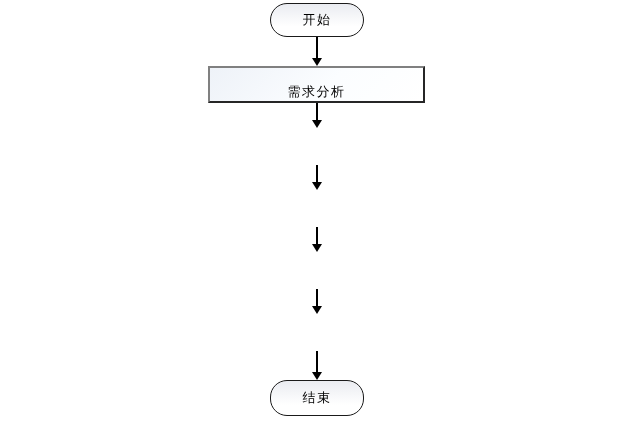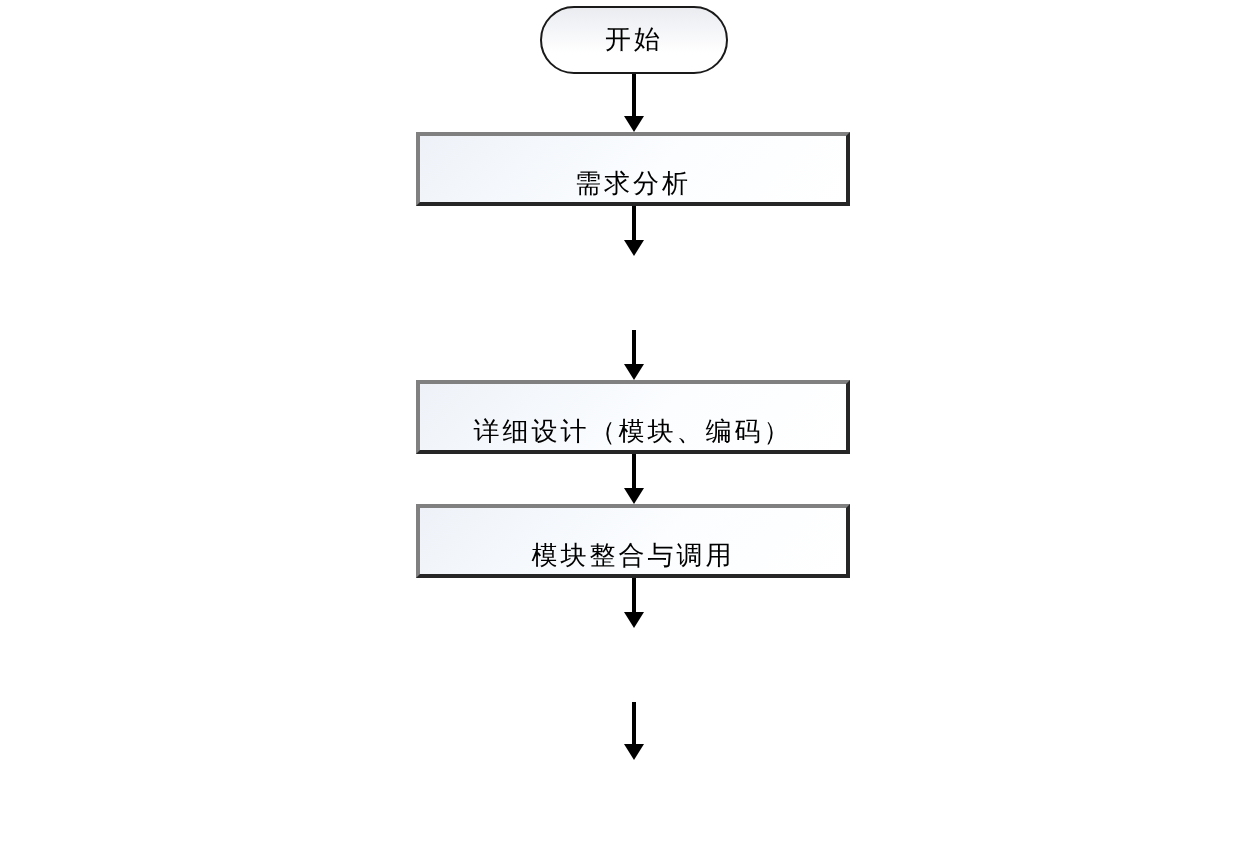--- a/index.html
+++ b/index.html
@@ -75,38 +75,35 @@
     <i class="shaft"></i>
     <i class="head"></i>
   </div>
 
 
   <div class="arrow" style="left:311px; top:165px; height:25px;">
     <i class="shaft"></i>
     <i class="head"></i>
   </div>
 
-  <div class="node process" style="left:208px; top:190px; width:217px; height:37px;">
-    <span>详细设计（模块、编码）</span>
-  </div>
 
   <div class="arrow" style="left:311px; top:227px; height:25px;">
     <i class="shaft"></i>
     <i class="head"></i>
   </div>
 
-  <div class="node process" style="left:208px; top:252px; width:217px; height:37px;">
-    <span>模块整合与调用</span>
-  </div>
 
   <div class="arrow" style="left:311px; top:289px; height:25px;">
     <i class="shaft"></i>
     <i class="head"></i>
   </div>
 
 
   <div class="arrow" style="left:311px; top:351px; height:29px;">
     <i class="shaft"></i>
     <i class="head"></i>
   </div>
 
+  <div class="node terminator" style="left:270px; top:380px; width:94px; height:36px;">
+    <span>结束</span>
+  </div>
 
 </div>
 
 </body></html>

